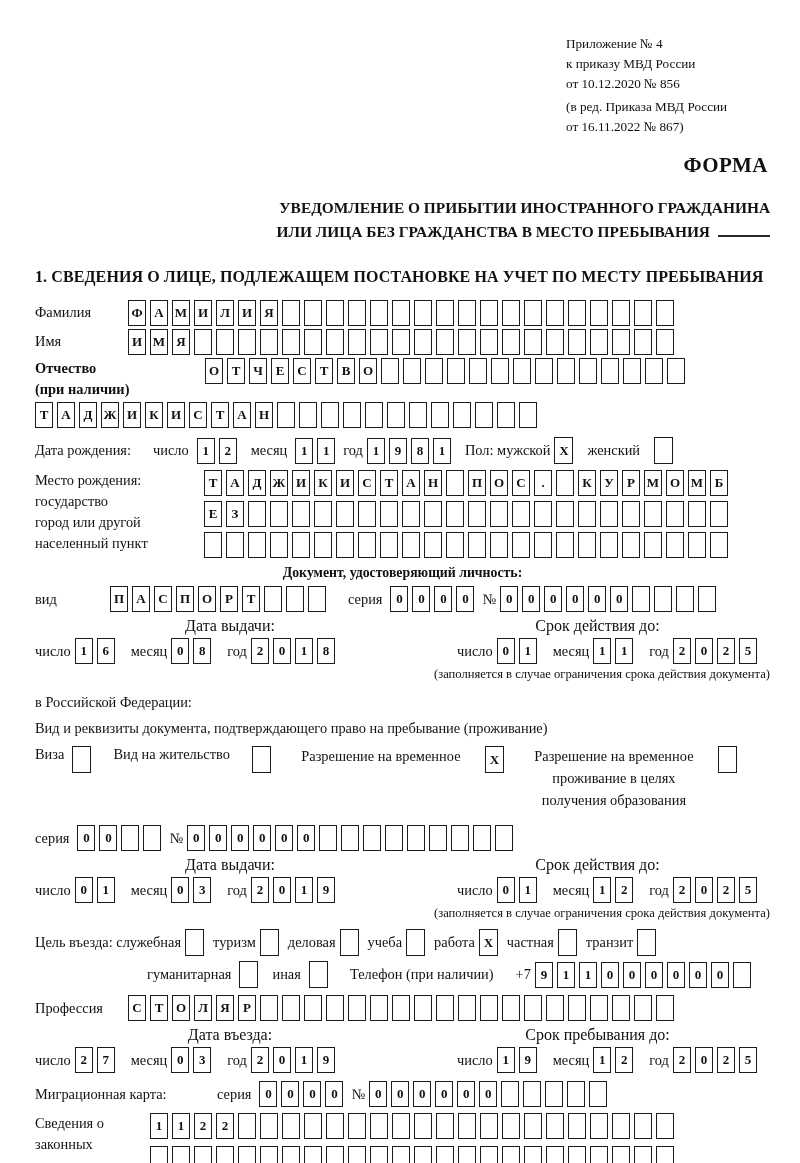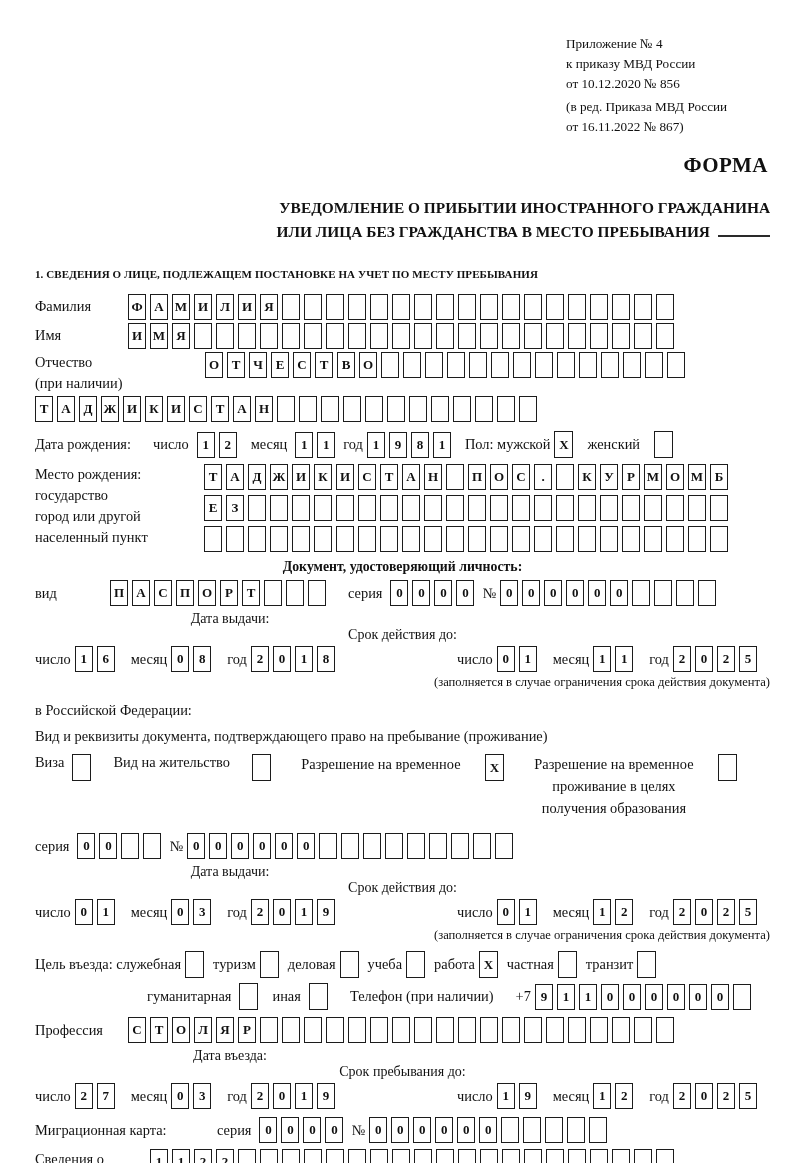--- a/index.html
+++ b/index.html
@@ -6,37 +6,37 @@
   .page{
     width:800px;height:1163px;box-sizing:border-box;background:#ffffff;
     padding:34px 30px 16px 35px;position:relative;overflow:hidden;
     font-family:"Liberation Serif","DejaVu Serif",serif;color:#111;
   }
   .appendix{width:200px;margin-left:auto;margin-right:4px;font-size:13.2px;line-height:1.5;}
   .appendix .edition{margin-top:4px;}
   .forma{margin-top:16px;text-align:right;font-weight:bold;font-size:21px;letter-spacing:.5px;padding-right:2px;}
   .title{margin-top:18px;text-align:right;font-weight:bold;font-size:15.4px;line-height:1.55;}
   .blank{display:inline-block;width:52px;border-bottom:2.2px solid #2a2a2a;height:13px;margin-left:8px;}
-  .sec{margin-top:24px;font-weight:bold;font-size:11px;letter-spacing:.1px;}
+  .sec{margin-top:24px;font-weight:bold;font-size:16px;letter-spacing:.1px;}
   .rows{margin-top:14px;font-size:14.4px;}
   .frow{display:flex;align-items:center;margin-top:3px;}
   .frow-top{display:flex;align-items:flex-start;margin-top:3px;}
   .flabel{flex:none;}
-  .w93{width:93px;} .w170{width:170px;} .w145{width:145px;} .w169{width:169px;} .w115{width:115px;} .w75{width:75px;}
+  .w93{width:93px;} .w170{width:170px;font-weight:bold;} .w145{width:145px;} .w169{width:169px;} .w115{width:115px;} .w75{width:75px;}
   .lines div{line-height:1.45;}
   .cells{display:inline-flex;gap:4px;flex:none;}
   .cell{
     box-sizing:content-box;width:16px;height:24px;border:1.7px solid #1c1c1c;flex:none;
     display:inline-flex;align-items:center;justify-content:center;
     font-weight:bold;font-size:13px;background:#fff;
   }
   .cb{width:17px;height:25px;}
   .col{display:flex;flex-direction:column;gap:5px;}
   .center-h{text-align:center;font-weight:bold;font-size:13.8px;margin-top:7px;}
-  .dh{display:flex;margin-top:5px;font-size:14px;flex-direction:column;}
+  .dh{display:flex;margin-top:5px;font-size:16px;}
   .dh .hl{width:390px;text-align:center;}
   .dh .hr{flex:1;text-align:center;}
   .dl{display:flex;align-items:center;margin-top:3px;}
   .dl .lg{width:390px;display:flex;align-items:center;}
   .dl .rg{flex:1;display:flex;align-items:center;padding-left:32px;}
   .dl .lbl{margin-right:4px;}
   .dl .sp{margin-left:16px;}
   .note{margin-top:3px;text-align:right;font-size:12.6px;}
   .ptext{margin-top:8px;line-height:1.8;font-size:14.4px;}
   .permits{display:flex;align-items:flex-start;margin-top:4px;}

